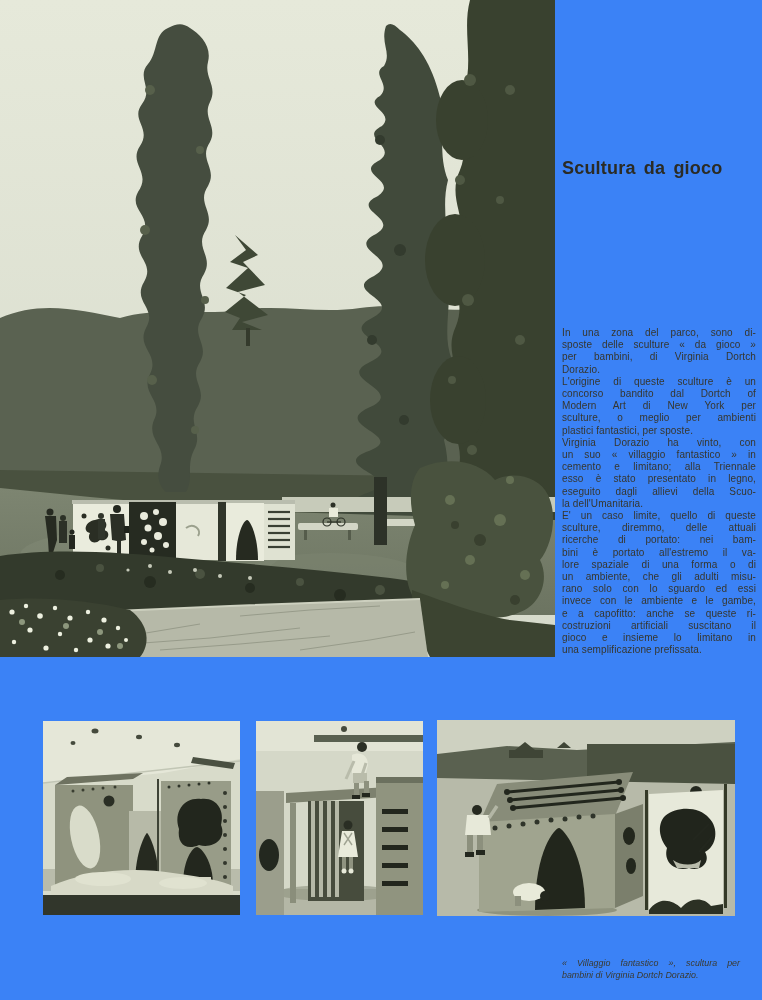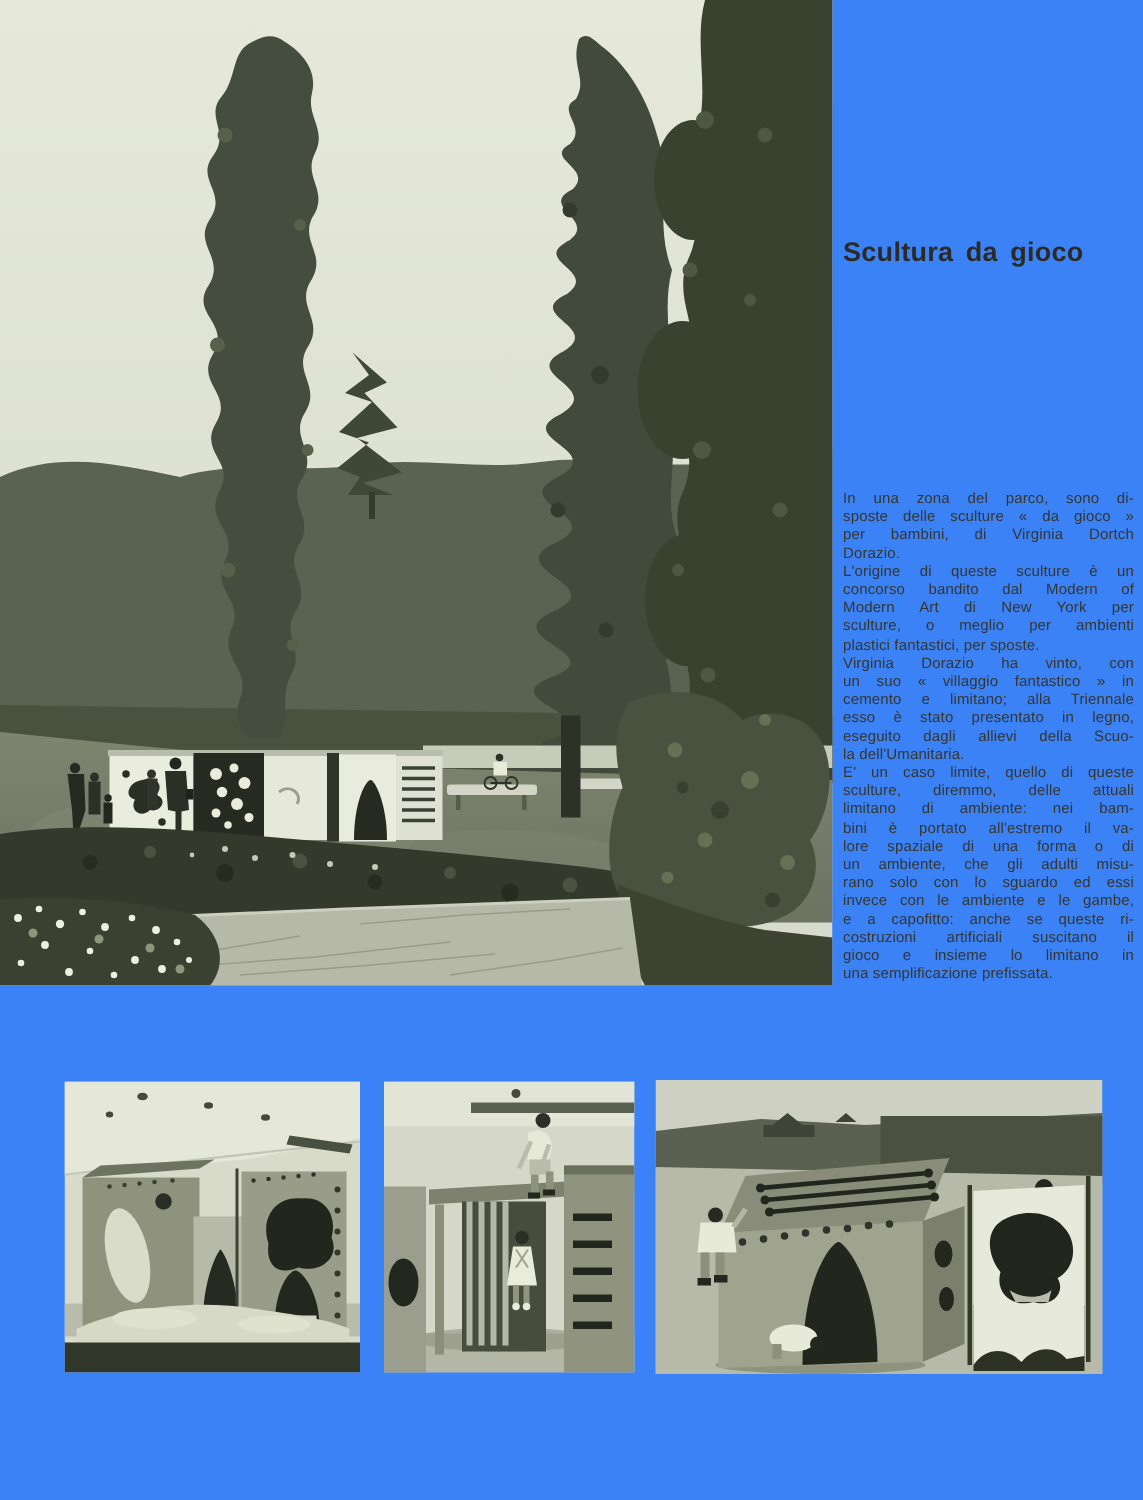--- a/index.html
+++ b/index.html
@@ -239,33 +239,33 @@
   <h1 class="headline" style="margin:0;">
     <div>Scultura da gioco</div>
   </h1>
 
   <div class="body-col">
       <div class="bline">In una zona del parco, sono di-</div>
       <div class="bline">sposte delle sculture « da gioco »</div>
       <div class="bline">per bambini, di Virginia Dortch</div>
       <div class="bline lastline">Dorazio.</div>
       <div class="bline">L'origine di queste sculture è un</div>
-      <div class="bline">concorso bandito dal Modern of</div>
+      <div class="bline">concorso bandito dal Dortch of</div>
       <div class="bline">Modern Art di New York per</div>
       <div class="bline">sculture, o meglio per ambienti</div>
       <div class="bline lastline">plastici fantastici, per sposte.</div>
       <div class="bline">Virginia Dorazio ha vinto, con</div>
       <div class="bline">un suo « villaggio fantastico » in</div>
       <div class="bline">cemento e limitano; alla Triennale</div>
       <div class="bline">esso è stato presentato in legno,</div>
       <div class="bline">eseguito dagli allievi della Scuo-</div>
       <div class="bline lastline">la dell'Umanitaria.</div>
       <div class="bline">E' un caso limite, quello di queste</div>
       <div class="bline">sculture, diremmo, delle attuali</div>
-      <div class="bline">limitano di ambiente: nei bam-</div>
+      <div class="bline">ricerche di portato: nei bam-</div>
       <div class="bline">bini è portato all'estremo il va-</div>
       <div class="bline">lore spaziale di una forma o di</div>
       <div class="bline">un ambiente, che gli adulti misu-</div>
       <div class="bline">rano solo con lo sguardo ed essi</div>
       <div class="bline">invece con le ambiente e le gambe,</div>
       <div class="bline">e a capofitto: anche se queste ri-</div>
       <div class="bline">costruzioni artificiali suscitano il</div>
       <div class="bline">gioco e insieme lo limitano in</div>
       <div class="bline lastline">una semplificazione prefissata.</div>
     </div>
@@ -449,14 +449,18 @@
       <path d="M236,140 C244,146 258,146 264,140 L262,148 L240,148 Z" fill="#b9bcab"></path>
       <g stroke="#23271e" stroke-width="2.5">
         <line x1="256" y1="120" x2="272" y2="104"></line>
           <line x1="262" y1="132" x2="276" y2="116"></line>
       </g>
       <rect x="208" y="70" width="3" height="120" fill="#343927"></rect>
       <rect x="287" y="64" width="3" height="124" fill="#343927"></rect>
     </svg>
   </figure>
 
+  <figcaption class="caption">
+    <div class="cap1">« Villaggio fantastico », scultura per</div>
+    <div>bambini di Virginia Dortch Dorazio.</div>
+  </figcaption>
 
 </div>
 
 </body></html>

